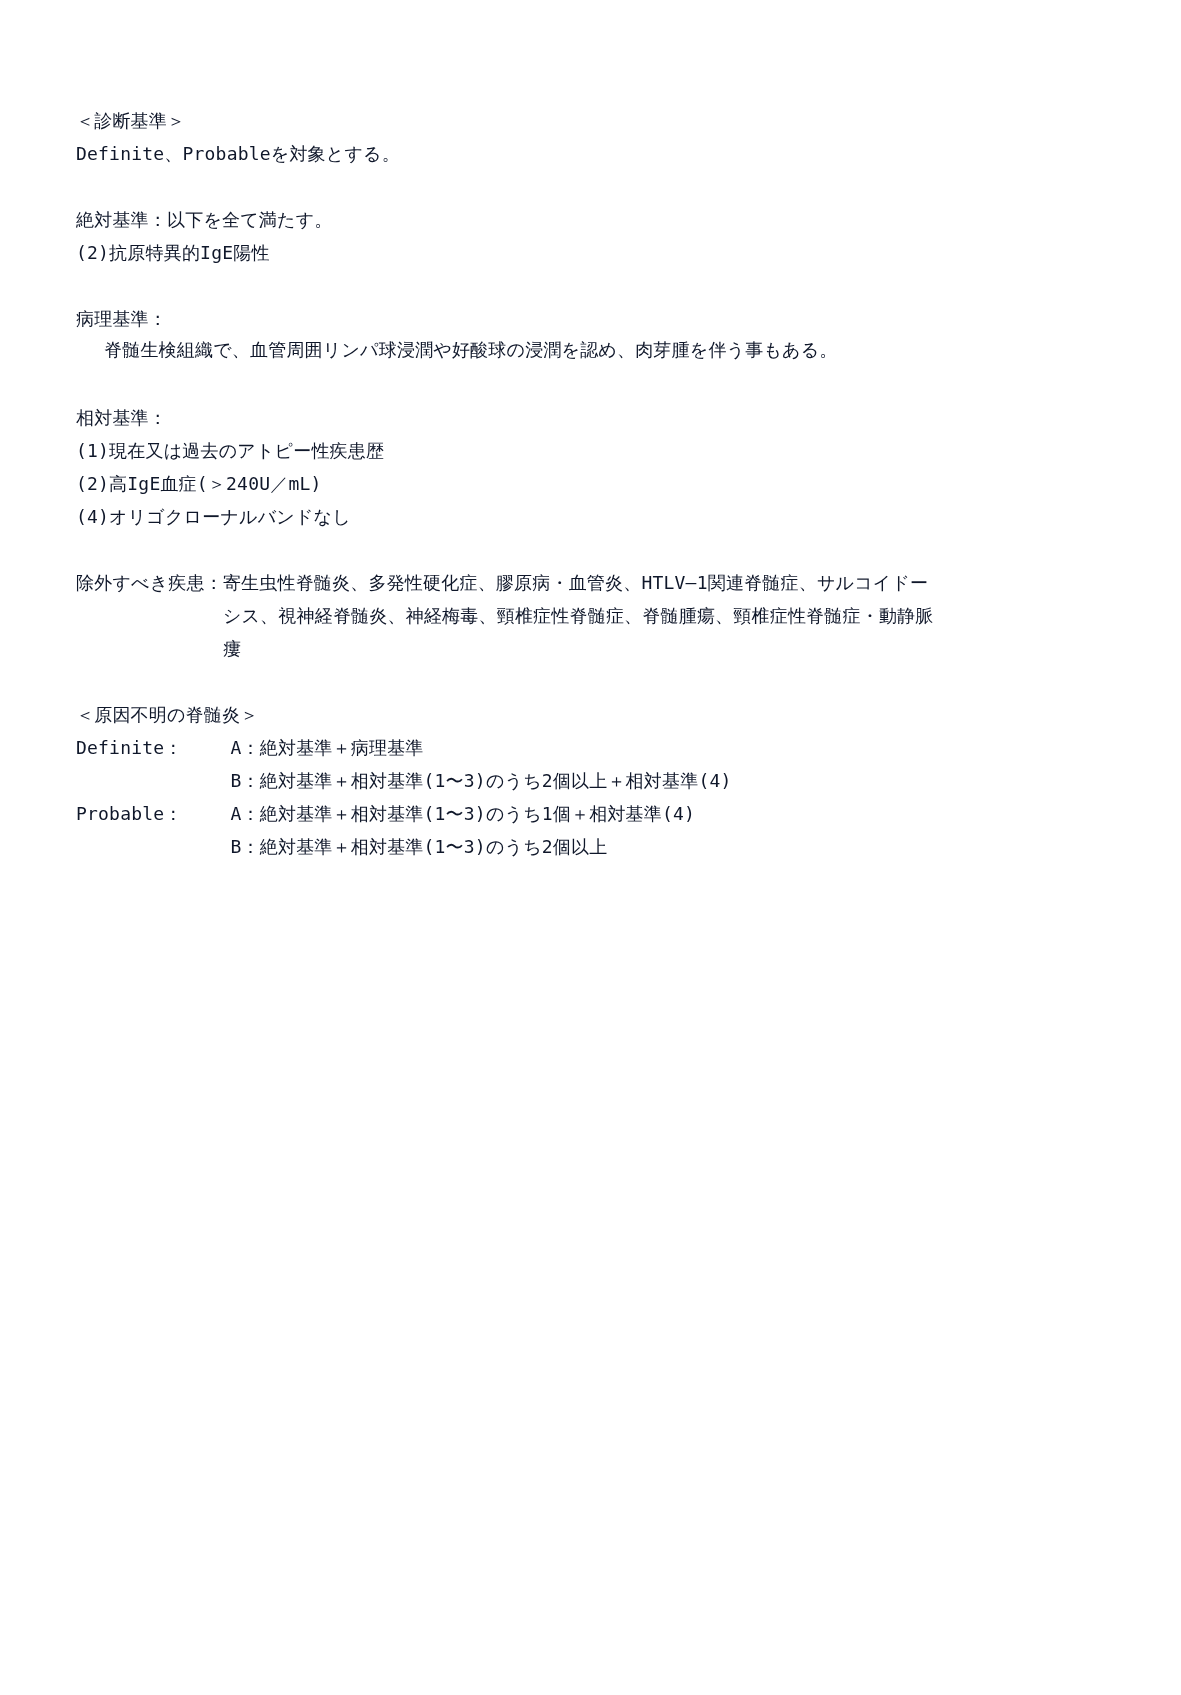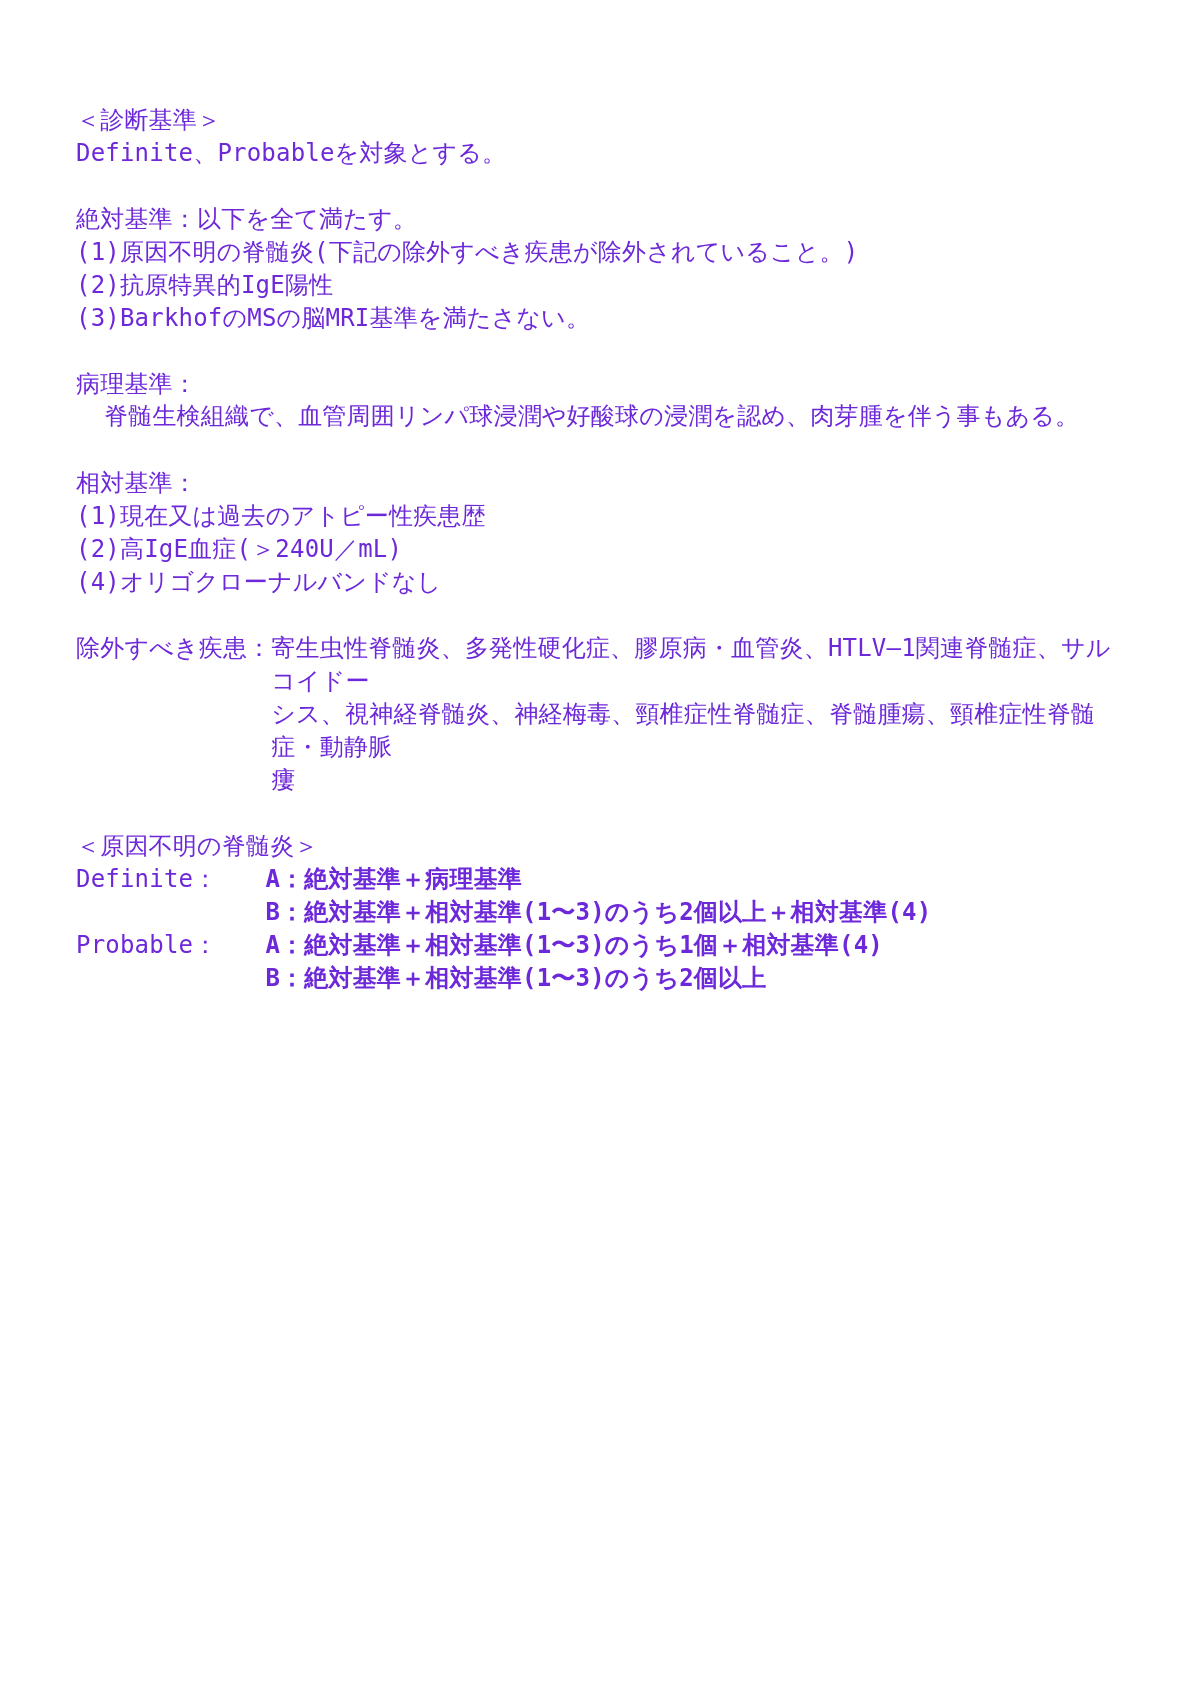--- a/index.html
+++ b/index.html
@@ -25,25 +25,25 @@
     box-sizing: border-box;
   }
   .content {
     position: absolute;
     left: 76px;
     top: 104px;
     width: 1040px;
   }
   .line {
     font-family: "DejaVu Sans Mono", "Liberation Mono", monospace;
-    font-size: 24px;
+    font-size: 18px;
     line-height: 33px;
     white-space: pre-wrap;
     letter-spacing: 0.2px;
-    color: #6d28d9;
+    color: #0f172a;
   }
   .blank {
     height: 33px;
   }
   .indent-1 {
     padding-left: 28px;
     font-family: Liberation Mono, monospace;
   }
   .hang-block {
     display: flex;
@@ -63,38 +63,35 @@
     display: flex;
     align-items: flex-start;
     gap: 48px;
   }
   .cat-label {
     flex: 0 0 auto;
     white-space: pre;
   }
   .cat-rows {
     flex: 1 1 auto;
-    font-weight: bold;
   }
 </style>
 </head>
 <body>
 
 <div class="page">
   <div class="content">
 
     <div class="line">＜診断基準＞</div>
     <div class="line">Definite、Probableを対象とする。</div>
 
     <div class="blank"></div>
 
     <div class="line">絶対基準：以下を全て満たす。</div>
-    <div class="line">(1)原因不明の脊髄炎(下記の除外すべき疾患が除外されていること。)</div>
     <div class="line">(2)抗原特異的IgE陽性</div>
-    <div class="line">(3)BarkhofのMSの脳MRI基準を満たさない。</div>
 
     <div class="blank"></div>
 
     <div class="line">病理基準：</div>
     <div class="line indent-1">脊髄生検組織で、血管周囲リンパ球浸潤や好酸球の浸潤を認め、肉芽腫を伴う事もある。</div>
 
     <div class="blank"></div>
 
     <div class="line">相対基準：</div>
     <div class="line">(1)現在又は過去のアトピー性疾患歴</div>

